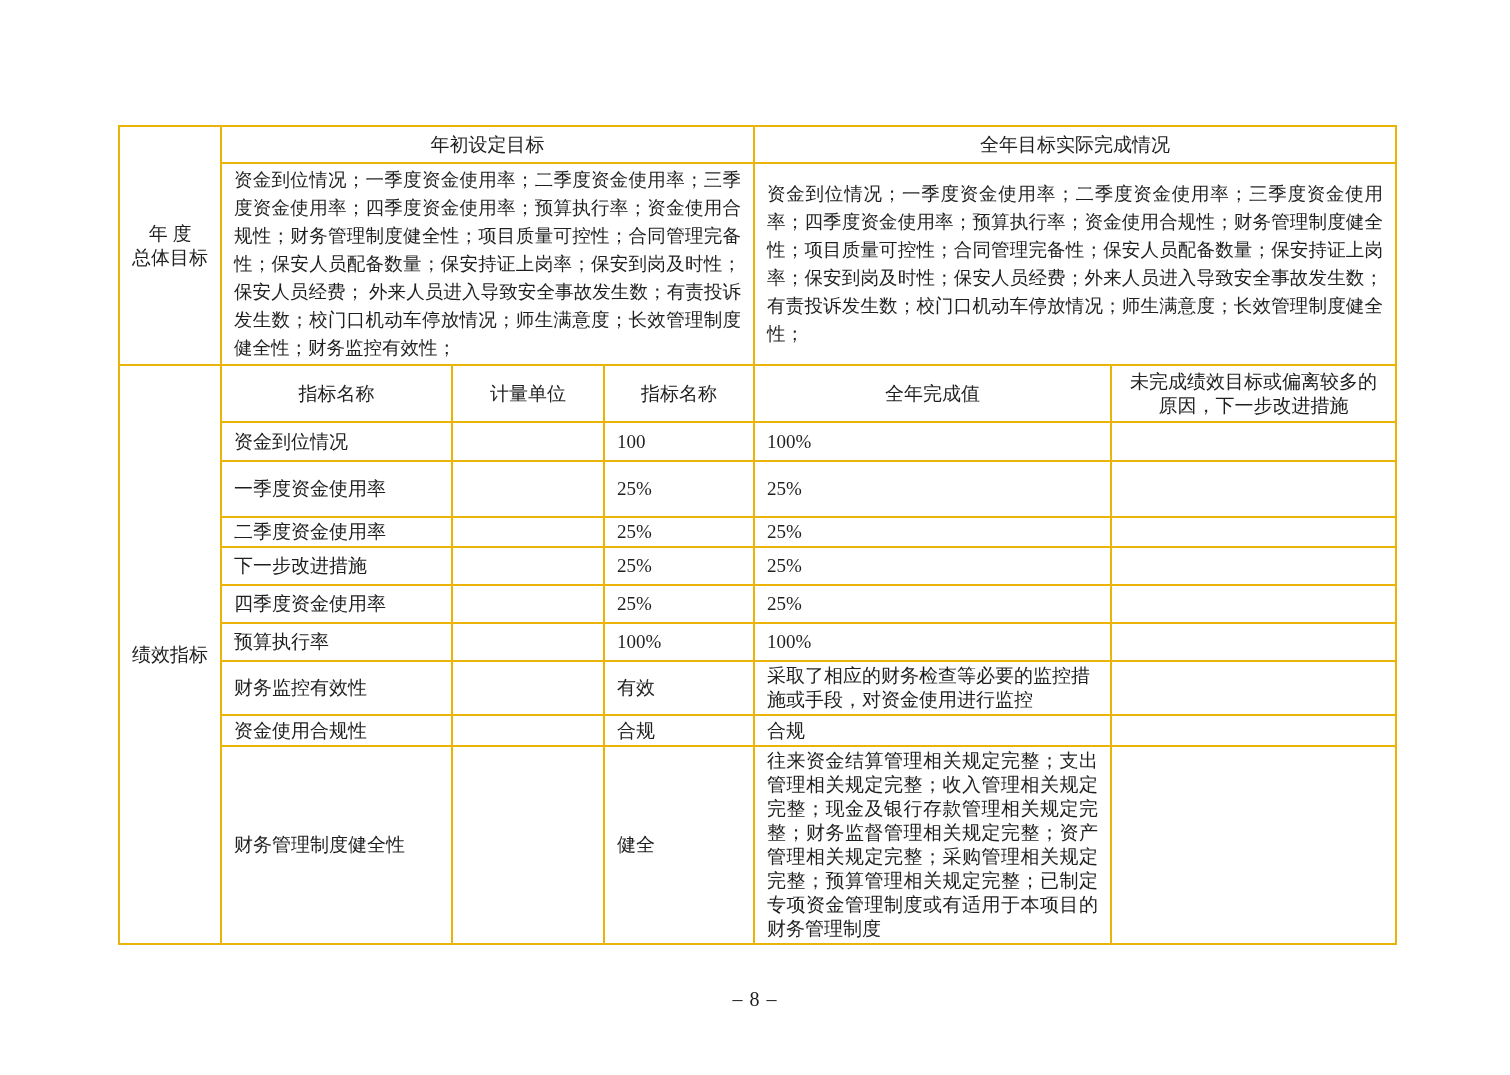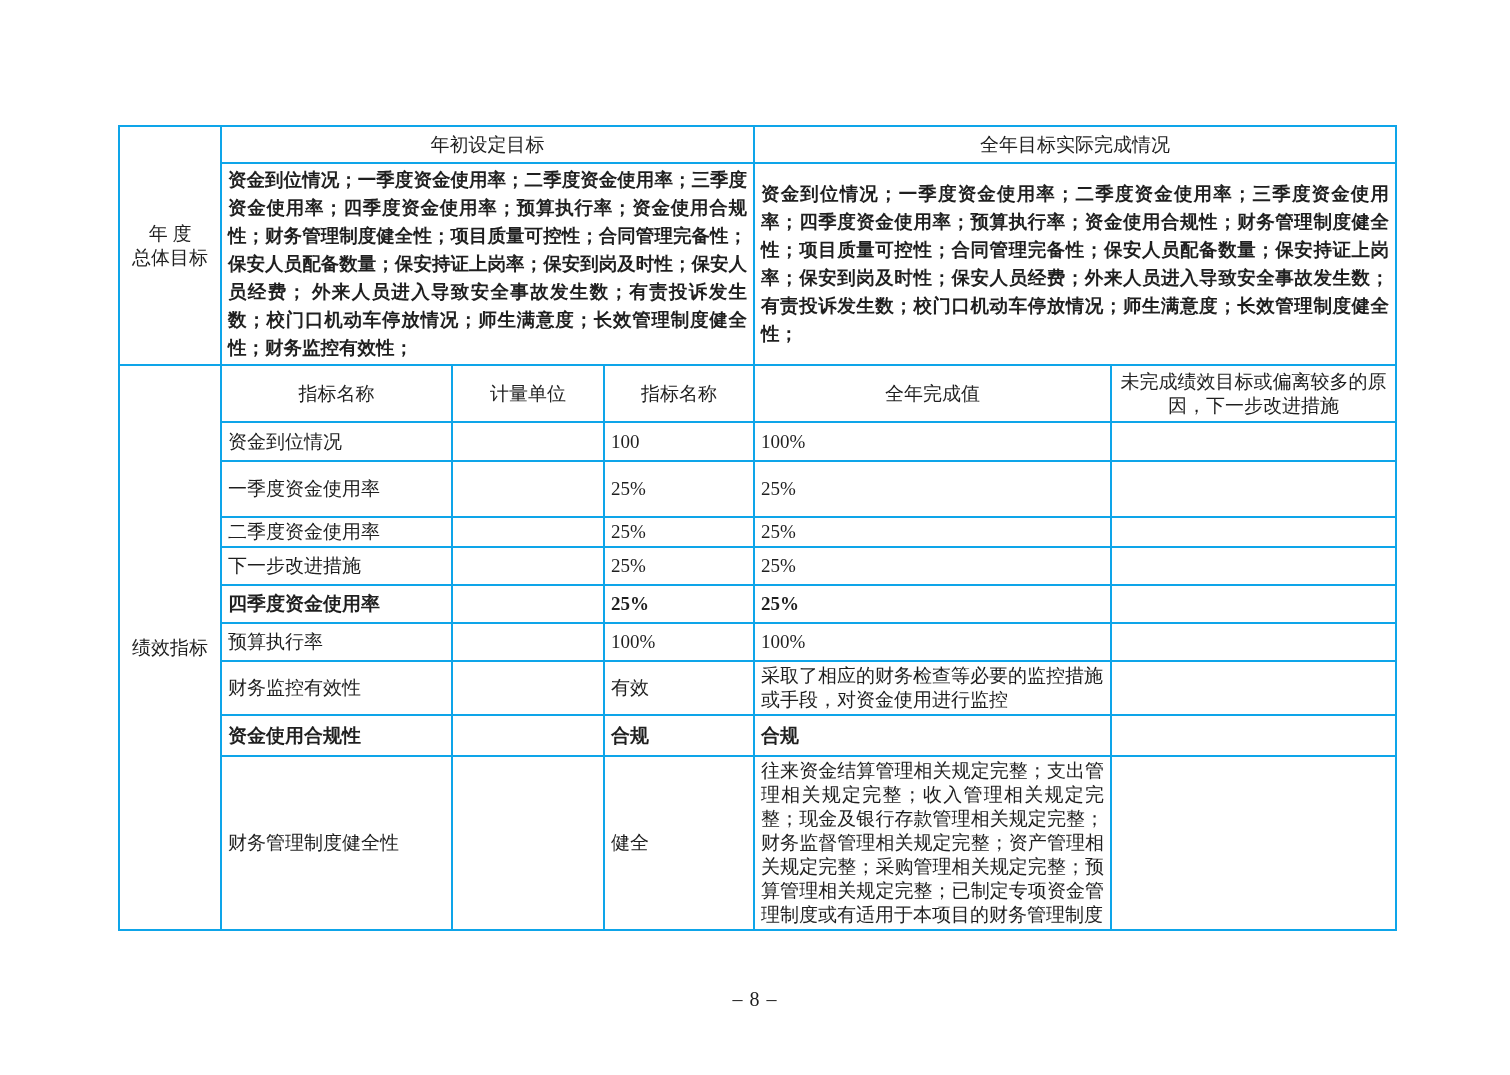--- a/index.html
+++ b/index.html
@@ -12,25 +12,25 @@
     overflow:hidden;
   }
   .report-table{
     position:absolute;
     left:118px;top:125px;
     width:1277px;
     border-collapse:collapse;
     table-layout:fixed;
   }
   .report-table td{
-    border:2px solid #0ea5e9;
+    border:2px solid #eab308;
     vertical-align:middle;
     font-size:19px;
     line-height:24px;
-    padding:2px 6px;
+    padding:2px 12px;
     overflow:hidden;
   }
   .c-head{text-align:center;}
   .c-center{}
   .rowlabel{
     text-align:center;
     line-height:30px;
     padding:2px 4px;
   }
   .para-cell{vertical-align:middle;}
@@ -72,21 +72,21 @@
 
   <tbody>
       <tr style="height:37px;">
     <td rowspan="2" class="rowlabel">
       <div>年 度</div>
       <div>总体目标</div>
     </td>
     <td colspan="3" class="c-head">年初设定目标</td>
     <td colspan="2" class="c-head">全年目标实际完成情况</td>
   </tr>
-  <tr style="height:175px;font-weight:bold;">
+  <tr style="height:175px;">
     <td colspan="3" class="para-cell">
       <div class="para">资金到位情况；一季度资金使用率；二季度资金使用率；三季度资金使用率；四季度资金使用率；预算执行率；资金使用合规性；财务管理制度健全性；项目质量可控性；合同管理完备性；保安人员配备数量；保安持证上岗率；保安到岗及时性；保安人员经费； 外来人员进入导致安全事故发生数；有责投诉发生数；校门口机动车停放情况；师生满意度；长效管理制度健全性；财务监控有效性；</div>
     </td>
     <td colspan="2" class="para-cell">
       <div class="para">资金到位情况；一季度资金使用率；二季度资金使用率；三季度资金使用率；四季度资金使用率；预算执行率；资金使用合规性；财务管理制度健全性；项目质量可控性；合同管理完备性；保安人员配备数量；保安持证上岗率；保安到岗及时性；保安人员经费；外来人员进入导致安全事故发生数；有责投诉发生数；校门口机动车停放情况；师生满意度；长效管理制度健全性；</div>
     </td>
   </tr>
 
   <tr style="height:57px;">
     <td rowspan="10" class="rowlabel">绩效指标</td>
@@ -118,42 +118,42 @@
     <td class="c-center">25%</td>
     <td class="c-center"></td>
   </tr>
   <tr style="height:38px;">
     <td class="c-center">下一步改进措施</td>
     <td class="c-center"></td>
     <td class="c-center">25%</td>
     <td class="c-center">25%</td>
     <td class="c-center"></td>
   </tr>
-  <tr style="height:38px;font-weight:bold;">
+  <tr style="height:38px;">
     <td class="c-center">四季度资金使用率</td>
     <td class="c-center"></td>
     <td class="c-center">25%</td>
     <td class="c-center">25%</td>
     <td class="c-center"></td>
   </tr>
   <tr style="height:38px;">
     <td class="c-center">预算执行率</td>
     <td class="c-center"></td>
     <td class="c-center">100%</td>
     <td class="c-center">100%</td>
     <td class="c-center"></td>
   </tr>
   <tr style="height:46px;">
     <td class="c-center">财务监控有效性</td>
     <td class="c-center"></td>
     <td class="c-center">有效</td>
     <td class="c-center">采取了相应的财务检查等必要的监控措施或手段，对资金使用进行监控</td>
     <td class="c-center"></td>
   </tr>
-  <tr style="height:41px;font-weight:bold;">
+  <tr style="height:31px;">
     <td class="c-center">资金使用合规性</td>
     <td class="c-center"></td>
     <td class="c-center">合规</td>
     <td class="c-center">合规</td>
     <td class="c-center"></td>
   </tr>
   <tr style="height:166px;">
     <td class="c-center">财务管理制度健全性</td>
     <td class="c-center"></td>
     <td class="c-center">健全</td>

